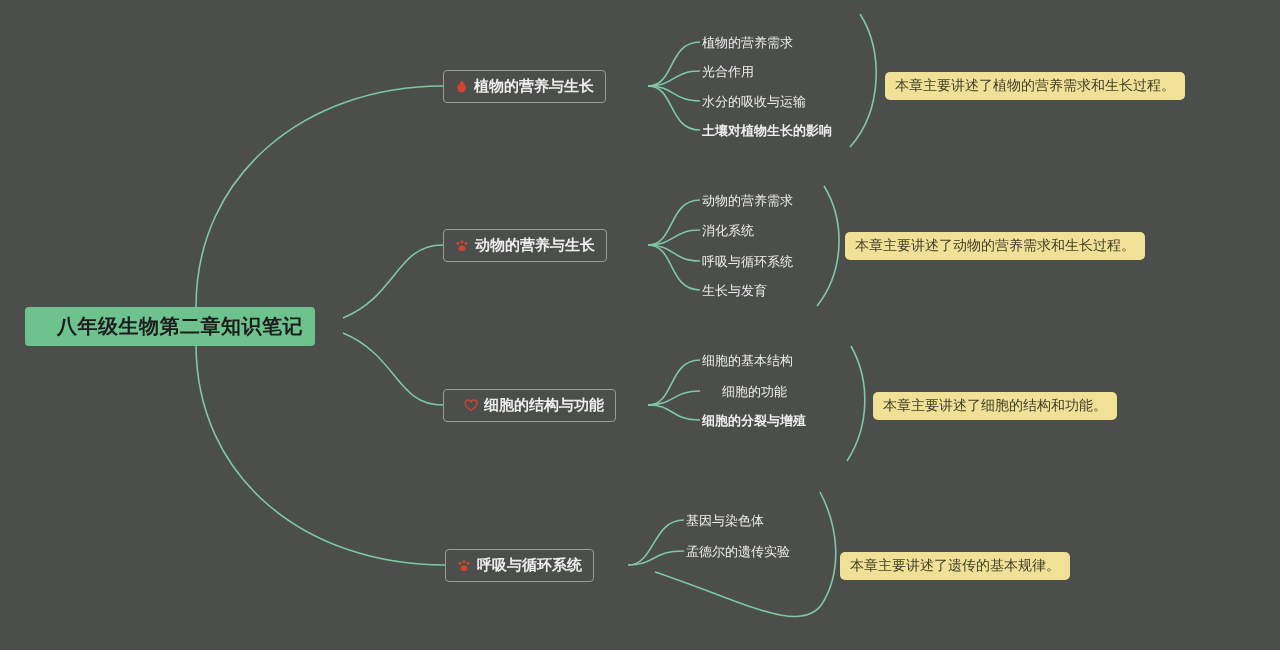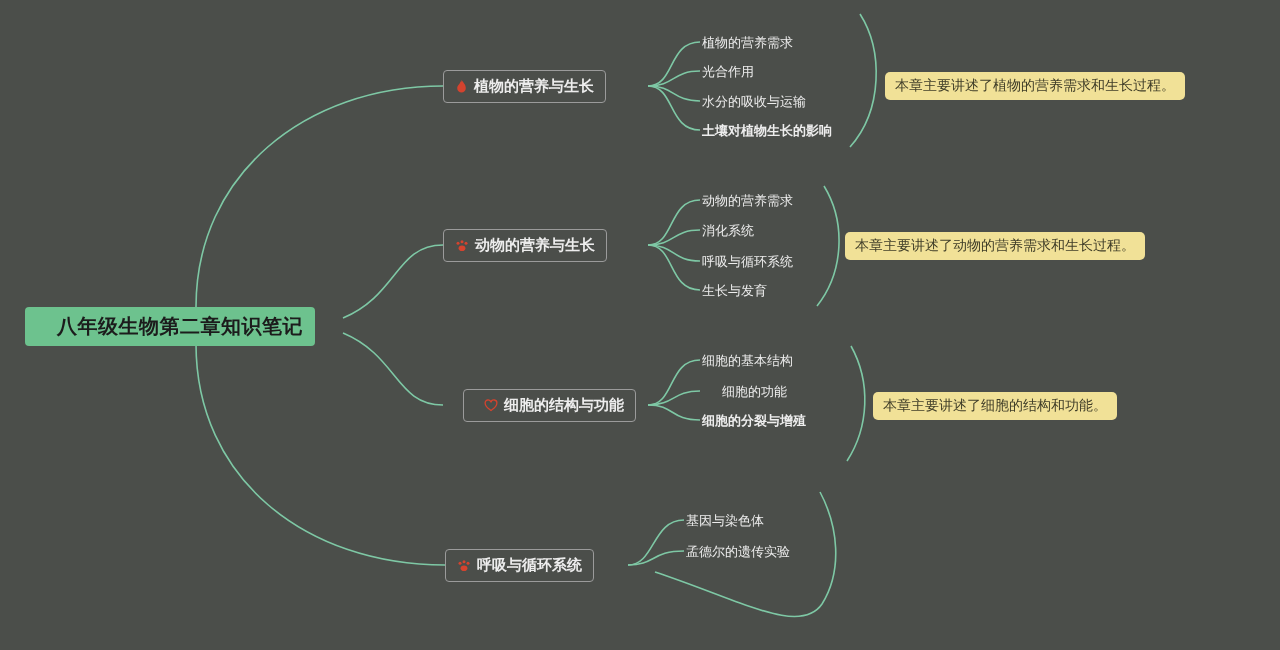--- a/index.html
+++ b/index.html
@@ -114,21 +114,21 @@
       </svg>
     </span>
     <span>动物的营养与生长</span>
   </div>
   <div class="node child-topic" style="left:702px;top:193px;">动物的营养需求</div>
   <div class="node child-topic" style="left:702px;top:223px;">消化系统</div>
   <div class="node child-topic" style="left:702px;top:254px;">呼吸与循环系统</div>
   <div class="node child-topic" style="left:702px;top:283px;">生长与发育</div>
   <div class="node note-card" style="left:845px;top:232px;">本章主要讲述了动物的营养需求和生长过程。</div>
 
-  <div class="node branch-node" style="left:463px;top:389px;padding-left:20px;">
+  <div class="node branch-node" style="left:443px;top:389px;padding-left:20px;">
     <span class="icon">
       <svg width="14" height="13" viewBox="0 0 14 13">
           <path d="M7 11.5 C5.6 10.3 1.2 7.6 1.2 4.4 A2.9 2.9 0 0 1 7 3.4 A2.9 2.9 0 0 1 12.8 4.4 C12.8 7.6 8.4 10.3 7 11.5 Z" fill="none" stroke="#d4432e" stroke-width="1.3"></path>
         </svg>
     </span>
     <span>细胞的结构与功能</span>
   </div>
   <div class="node child-topic" style="left:702px;top:353px;">细胞的基本结构</div>
   <div class="node child-topic" style="left:702px;top:384px;margin-left:20px;">细胞的功能</div>
   <div class="node child-topic" style="left:702px;top:413px;font-weight:bold;">细胞的分裂与增殖</div>
@@ -140,14 +140,15 @@
         <circle cx="3" cy="4.2" r="1.5" fill="#d4432e"></circle>
         <circle cx="7" cy="2.8" r="1.5" fill="#d4432e"></circle>
         <circle cx="11" cy="4.2" r="1.5" fill="#d4432e"></circle>
         <ellipse cx="7" cy="9.2" rx="3.4" ry="2.8" fill="#d4432e"></ellipse>
       </svg>
     </span>
     <span>呼吸与循环系统</span>
   </div>
   <div class="node child-topic" style="left:686px;top:513px;">基因与染色体</div>
   <div class="node child-topic" style="left:686px;top:544px;">孟德尔的遗传实验</div>
+  <div class="node note-card" style="left:840px;top:552px;">本章主要讲述了遗传的基本规律。</div>
 
 </div>
 
 </body></html>

